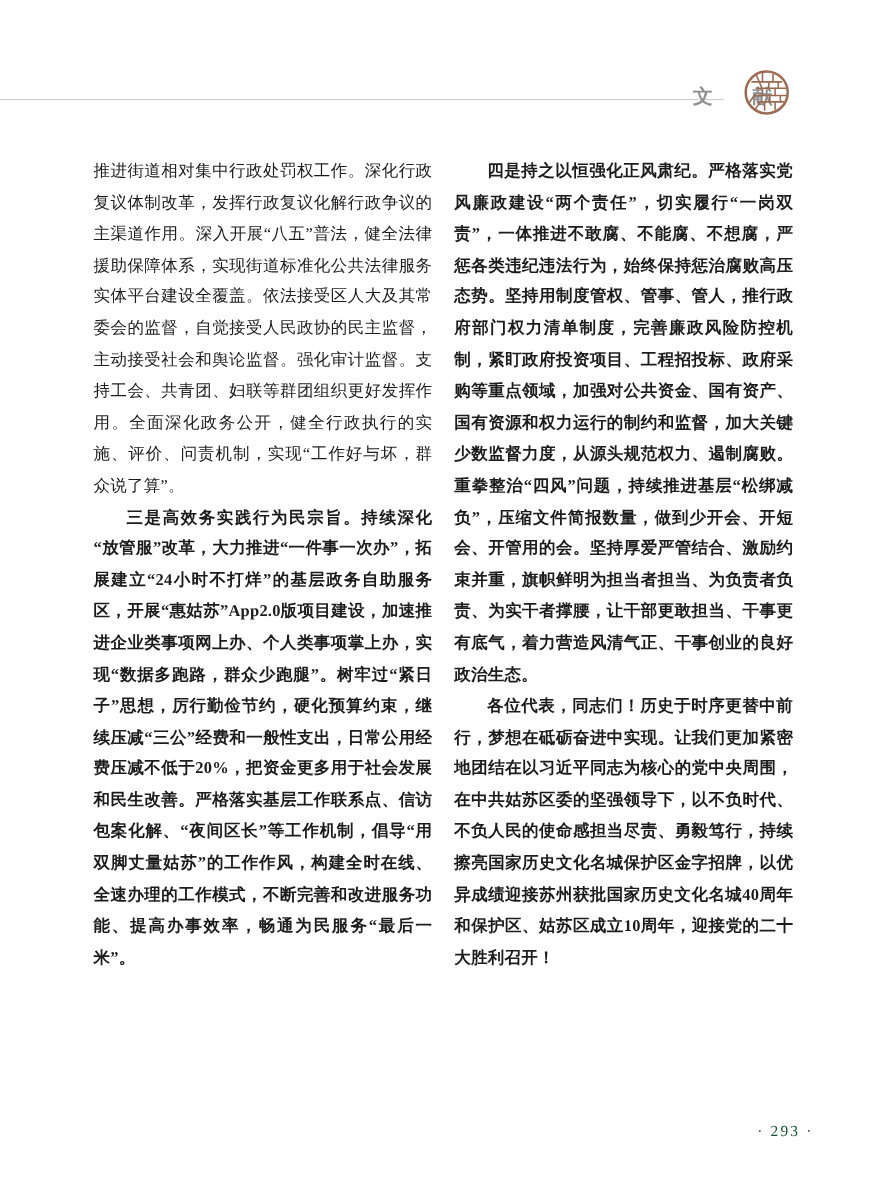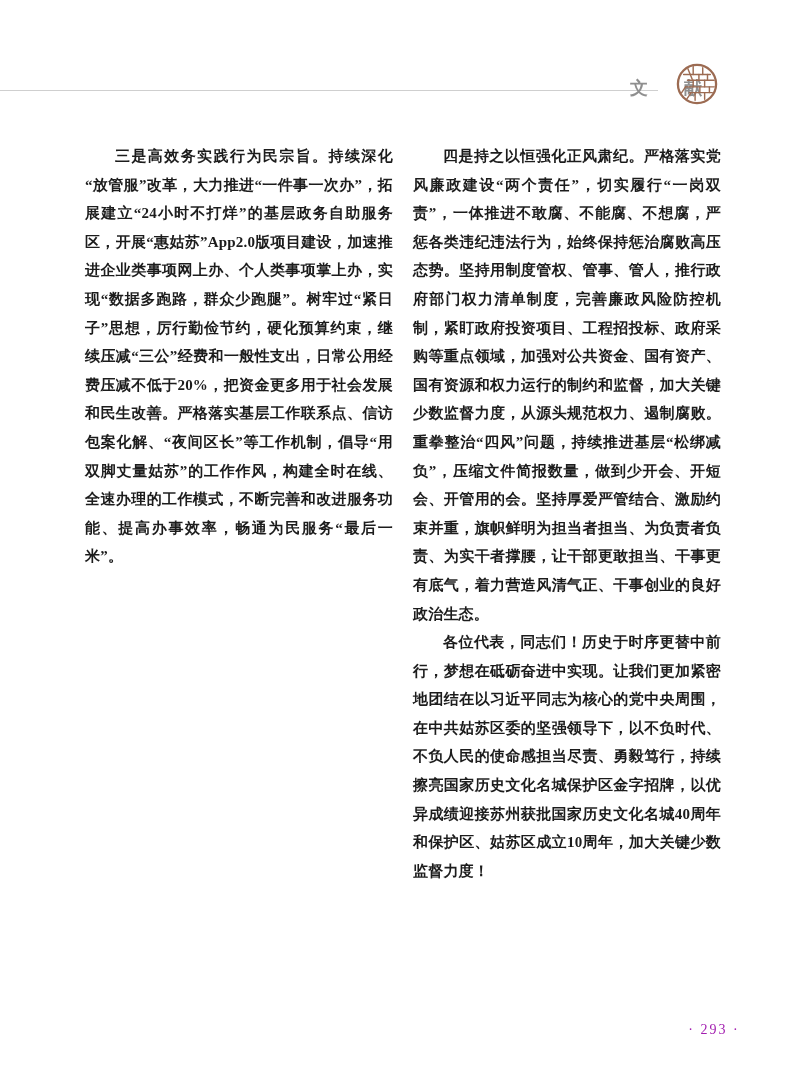--- a/index.html
+++ b/index.html
@@ -39,21 +39,21 @@
     color:#1c1c1c;
     letter-spacing:0.2px;
   }
   .para--indent{text-indent:2em;font-weight:bold;}
   
   .footer{
     position:absolute;left:640px;top:1020px;width:100px;
     text-align:center;
   }
   .page-number{
-    font-size:14px;color:#a21caf;letter-spacing:2px;white-space:nowrap;margin-left:48px;
+    font-size:14px;color:#14532d;letter-spacing:2px;white-space:nowrap;margin-left:48px;
   }
 </style>
 </head>
 <body>
 
 <div class="page">
 
   <div>
     <div class="header-rule" style="background: rgb(207, 207, 207);"></div>
     <span class="section-label" style="color: rgb(143, 143, 143);">文　献</span>
@@ -83,25 +83,26 @@
           <path d="M12 5 L17 17"></path>
           <path d="M10 25 L4 34"></path>
           <path d="M16 31 L9 41"></path>
         </g>
       </svg>
     </span>
   </div>
 
   <div class="content">
     <div class="col">
+      <p class="para">推进街道相对集中行政处罚权工作。深化行政复议体制改革，发挥行政复议化解行政争议的主渠道作用。深入开展“八五”普法，健全法律援助保障体系，实现街道标准化公共法律服务实体平台建设全覆盖。依法接受区人大及其常委会的监督，自觉接受人民政协的民主监督，主动接受社会和舆论监督。强化审计监督。支持工会、共青团、妇联等群团组织更好发挥作用。全面深化政务公开，健全行政执行的实施、评价、问责机制，实现“工作好与坏，群众说了算”。</p>
       <p class="para para--indent">三是高效务实践行为民宗旨。持续深化“放管服”改革，大力推进“一件事一次办”，拓展建立“24小时不打烊”的基层政务自助服务区，开展“惠姑苏”App2.0版项目建设，加速推进企业类事项网上办、个人类事项掌上办，实现“数据多跑路，群众少跑腿”。树牢过“紧日子”思想，厉行勤俭节约，硬化预算约束，继续压减“三公”经费和一般性支出，日常公用经费压减不低于20%，把资金更多用于社会发展和民生改善。严格落实基层工作联系点、信访包案化解、“夜间区长”等工作机制，倡导“用双脚丈量姑苏”的工作作风，构建全时在线、全速办理的工作模式，不断完善和改进服务功能、提高办事效率，畅通为民服务“最后一米”。</p>
     </div>
     <div class="col">
       <p class="para para--indent">四是持之以恒强化正风肃纪。严格落实党风廉政建设“两个责任”，切实履行“一岗双责”，一体推进不敢腐、不能腐、不想腐，严惩各类违纪违法行为，始终保持惩治腐败高压态势。坚持用制度管权、管事、管人，推行政府部门权力清单制度，完善廉政风险防控机制，紧盯政府投资项目、工程招投标、政府采购等重点领域，加强对公共资金、国有资产、国有资源和权力运行的制约和监督，加大关键少数监督力度，从源头规范权力、遏制腐败。重拳整治“四风”问题，持续推进基层“松绑减负”，压缩文件简报数量，做到少开会、开短会、开管用的会。坚持厚爱严管结合、激励约束并重，旗帜鲜明为担当者担当、为负责者负责、为实干者撑腰，让干部更敢担当、干事更有底气，着力营造风清气正、干事创业的良好政治生态。</p>
-      <p class="para para--indent">各位代表，同志们！历史于时序更替中前行，梦想在砥砺奋进中实现。让我们更加紧密地团结在以习近平同志为核心的党中央周围，在中共姑苏区委的坚强领导下，以不负时代、不负人民的使命感担当尽责、勇毅笃行，持续擦亮国家历史文化名城保护区金字招牌，以优异成绩迎接苏州获批国家历史文化名城40周年和保护区、姑苏区成立10周年，加大关键少数监督力度！</p>
+      <p class="para para--indent">各位代表，同志们！历史于时序更替中前行，梦想在砥砺奋进中实现。让我们更加紧密地团结在以习近平同志为核心的党中央周围，在中共姑苏区委的坚强领导下，以不负时代、不负人民的使命感担当尽责、勇毅笃行，持续擦亮国家历史文化名城保护区金字招牌，以优异成绩迎接苏州获批国家历史文化名城40周年和保护区、姑苏区成立10周年，迎接党的二十大胜利召开！</p>
     </div>
   </div>
 
   <div class="footer">
     <span class="page-number">· 293 ·</span>
   </div>
 
 </div>
 
 </body></html>

